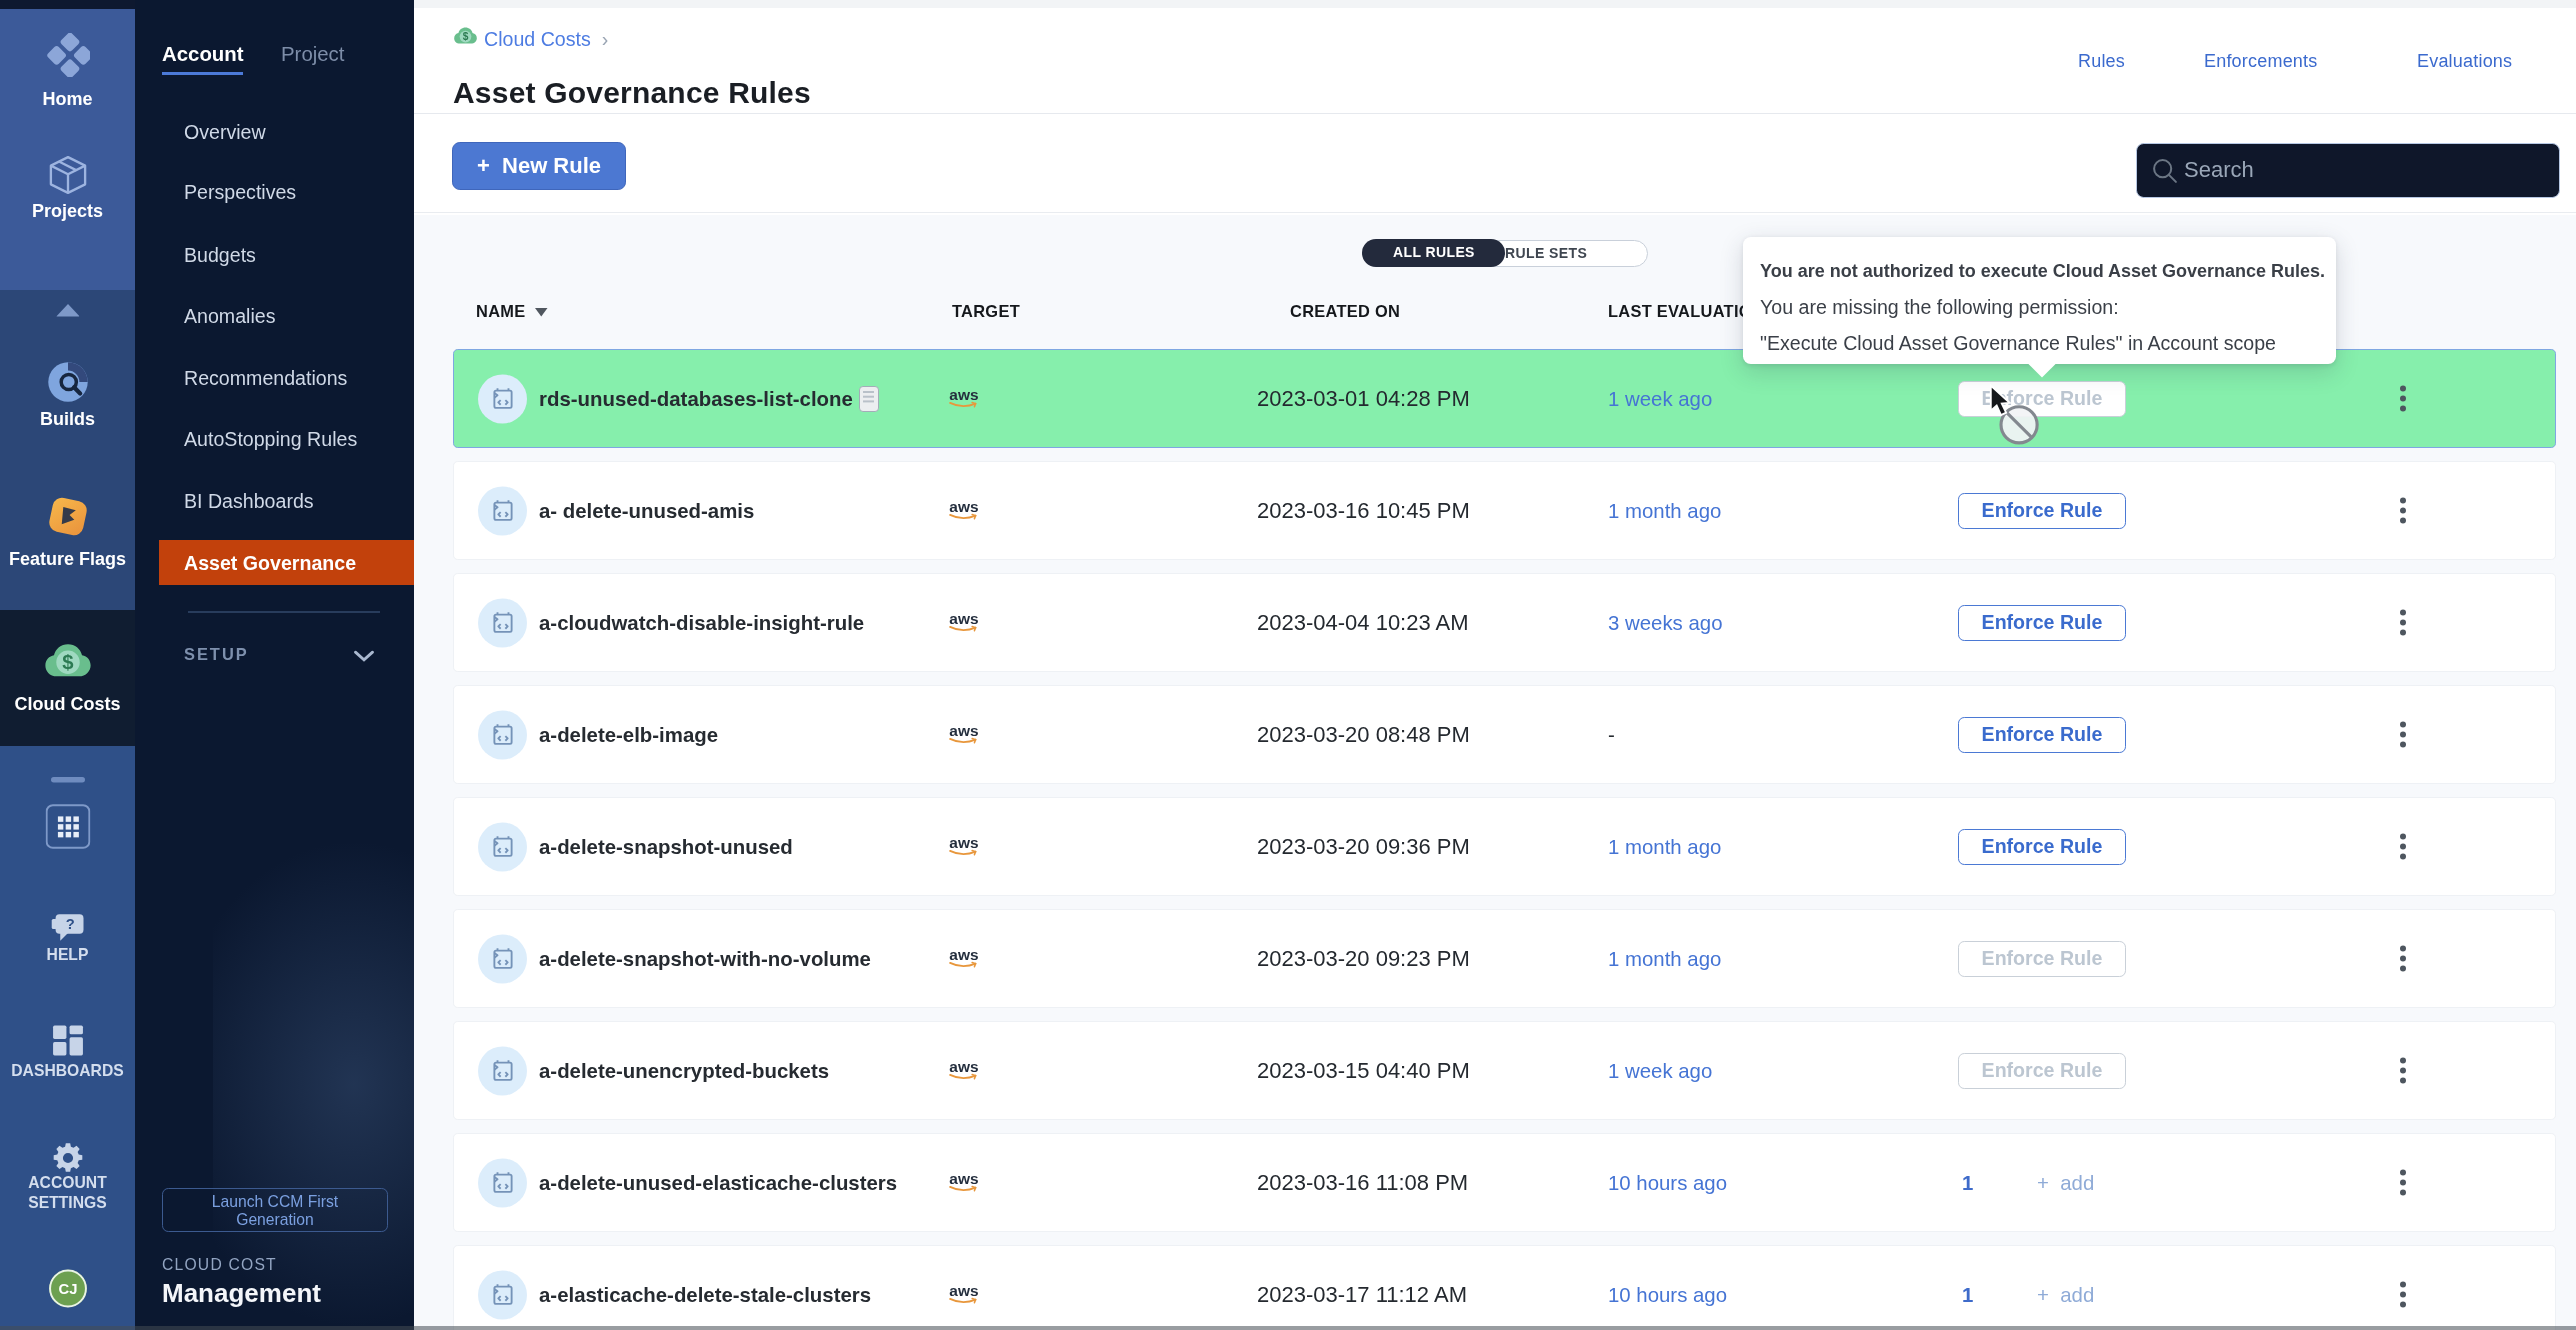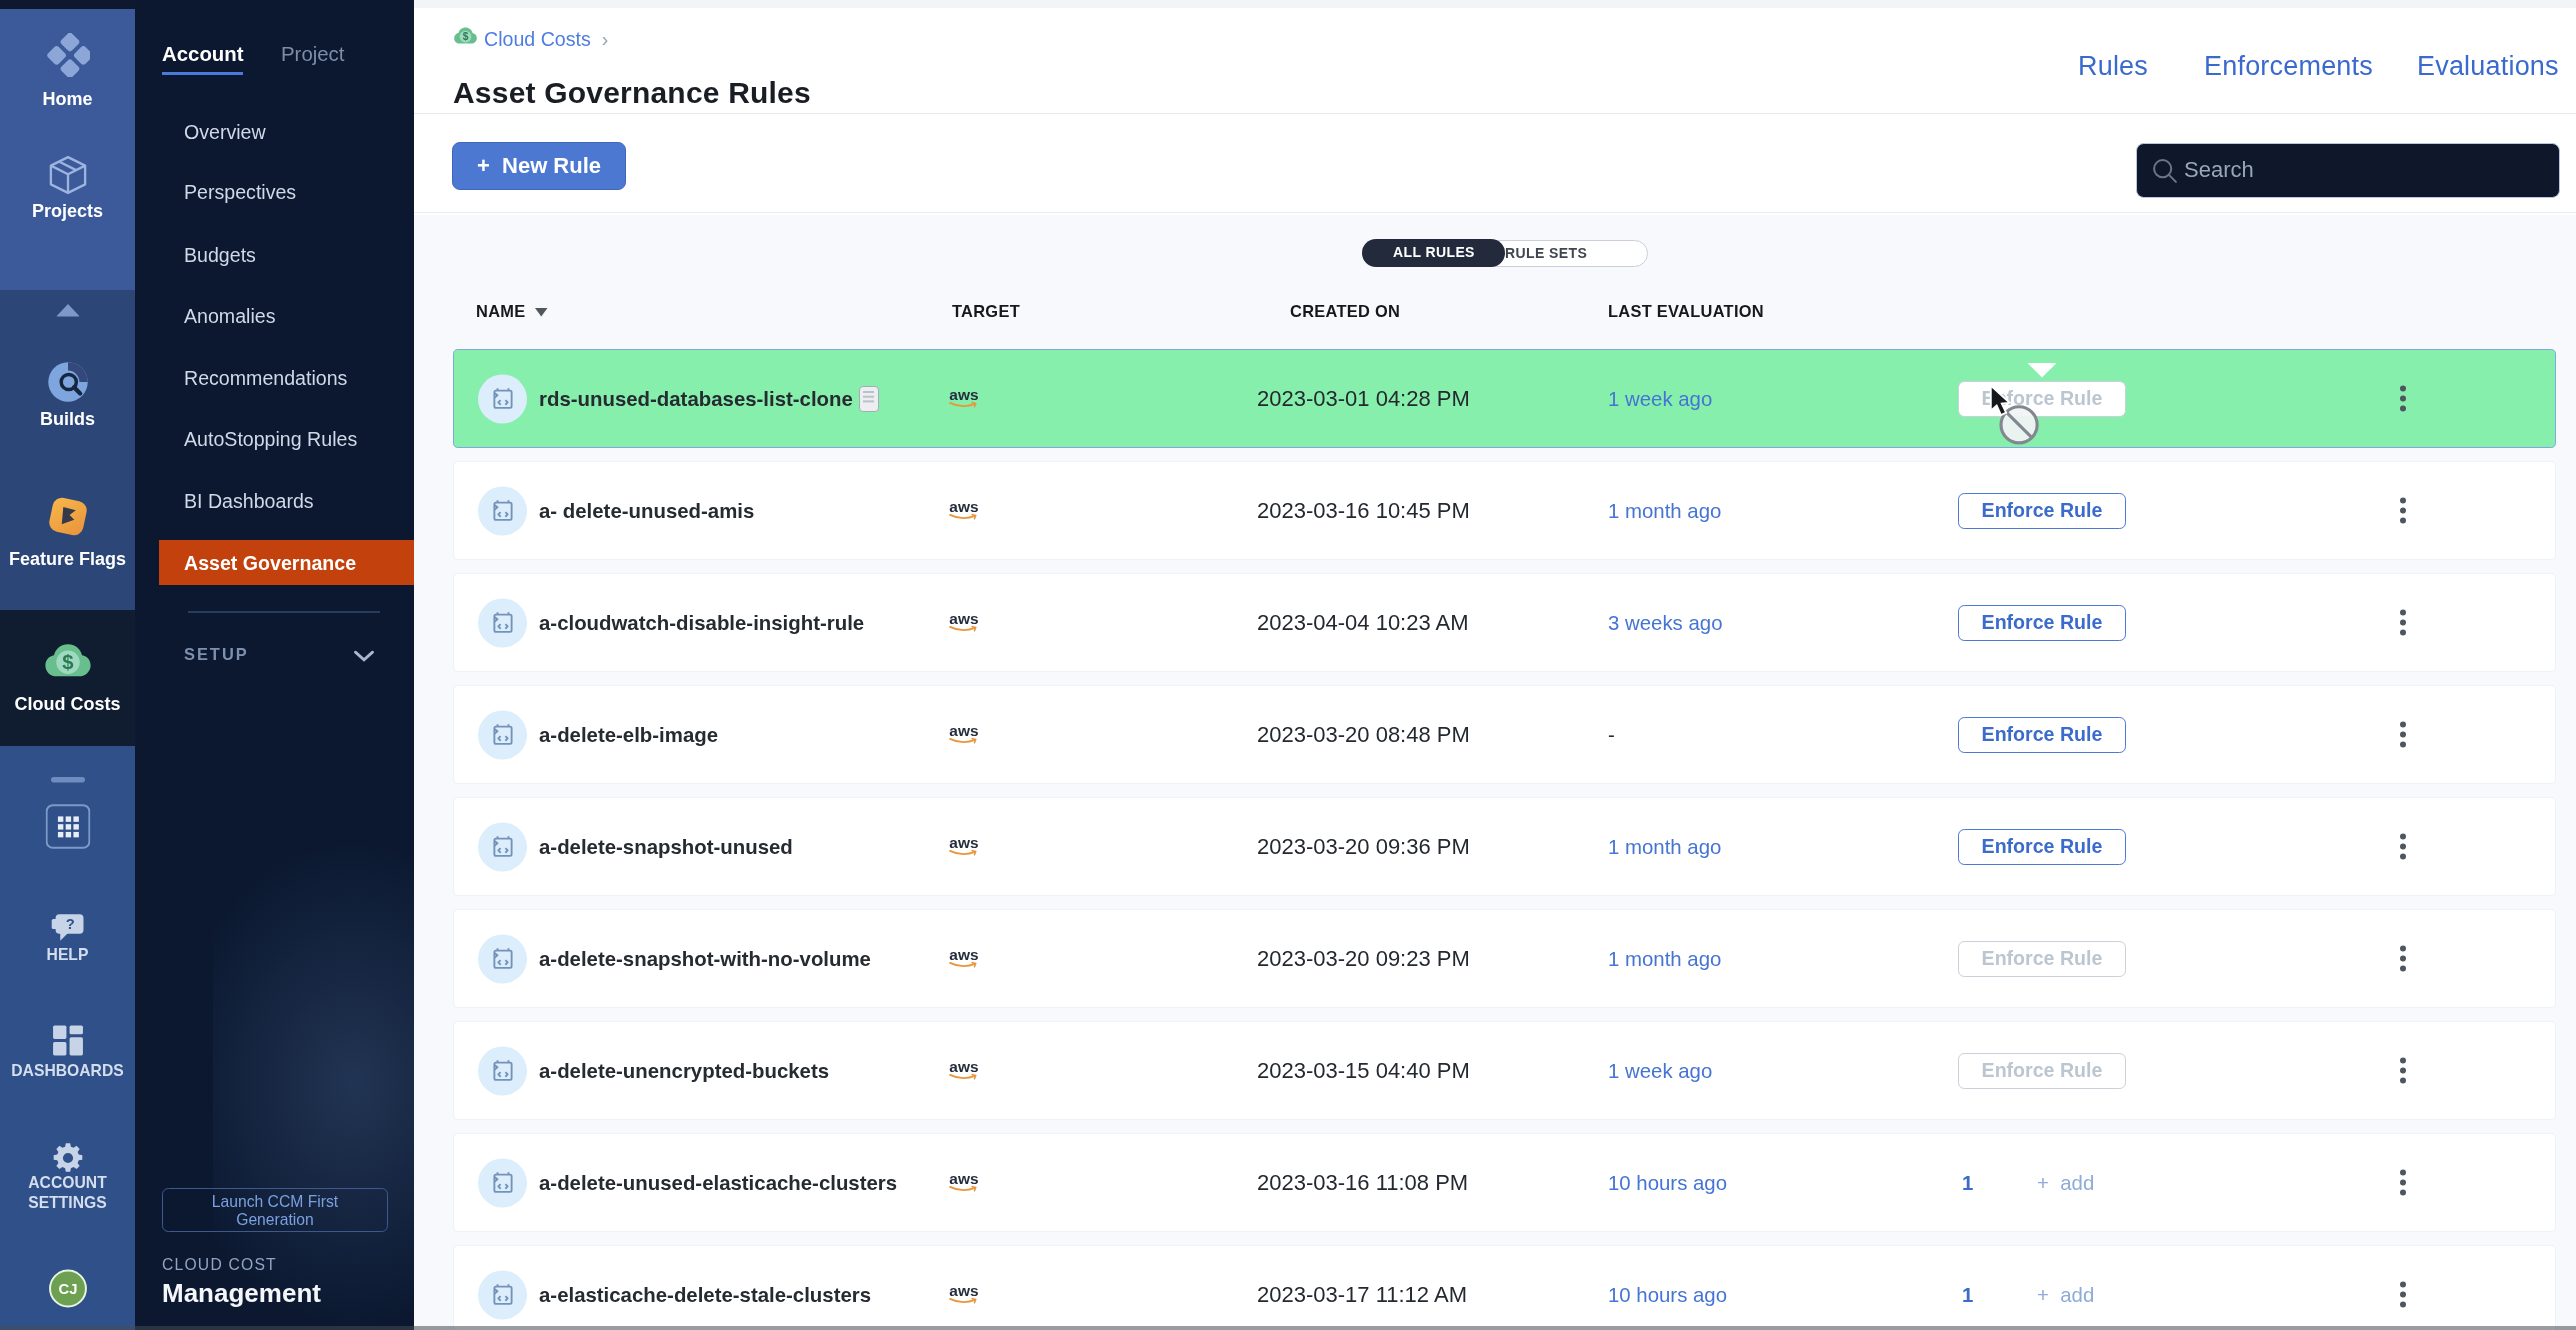--- a/index.html
+++ b/index.html
@@ -28,21 +28,21 @@
 
   
   #main { position:absolute; left:414px; top:0; width:2162px; height:1331px; background:#ffffff; }
   #mn-header { position:absolute; left:0; top:0; width:2162px; height:114px; background:#fff; border-bottom:1.6px solid #e6e9ee; }
   #mn-toolbar { position:absolute; left:0; top:116px; width:2162px; height:97px; background:#fff; border-bottom:1.6px solid #e9ecf0; }
   #mn-content { position:absolute; left:0; top:215px; width:2162px; height:1116px; background:#f7f9fc; }
 
   #bc-ico { position:absolute; left:39px; top:26px; width:25px; height:23.5px; }
   #breadcrumb { position:absolute; left:70px; top:28px; height:22px; font-size:19.6px; color:#4d7ce2; }
   #title { position:absolute; left:39px; top:76px; font-size:30px; font-weight:700; color:#1a1e24; letter-spacing:0.2px; }
-  .toplink { position:absolute; top:51px; font-size:27px; color:#3b6ace; font-weight:500; letter-spacing:0.2px; }
+  .toplink { position:absolute; top:51px; font-size:18px; color:#3b6ace; font-weight:500; letter-spacing:0.2px; }
 
   #newrule { position:absolute; left:38px; top:142px; width:174px; height:48px; background:#4c78d2; border:0.8px solid #3f66bb; border-radius:7.8px; color:#fff; font-weight:700; font-size:22px; text-align:center; line-height:45px; }
   #searchbox { position:absolute; left:1722px; top:143px; width:424px; height:55px; background:#0f172a; border:1.6px solid #b6c7e3; border-radius:7.8px; }
   #searchbox span { position:absolute; left:47px; top:13.3px; font-size:22px; color:#9aa7b8; }
 
   
   #toggle { position:absolute; left:949px; top:240px; width:285px; height:27.4px; border:1.6px solid #c9d0da; border-radius:14px; background:#fff; }
   #tg-left { position:absolute; left:-1.6px; top:-1.6px; width:143px; height:27.4px; background:#232a3c; border-radius:14px; color:#fff; font-weight:700; font-size:14px; text-align:center; line-height:27.4px; letter-spacing:0.4px; }
   #tg-right { position:absolute; left:141px; top:0; width:143px; height:24px; color:#3f4650; font-weight:700; font-size:14px; text-align:left; line-height:24px; letter-spacing:0.4px; }
 
@@ -490,20 +490,25 @@
       <div class="rago">10 hours ago</div>
       <div class="rnum">1</div>
       <div class="radd">+&nbsp; add</div>
       <div class="dots">
           <i></i>
           <i></i>
           <i></i>
         </div>
     </div>
 
+    <div id="tooltip">
+      <div class="tl" style="top:24px; font-weight:600; font-size:18px;">You are not authorized to execute Cloud Asset Governance Rules.</div>
+      <div class="tl" style="top:59px;">You are missing the following permission:</div>
+      <div class="tl" style="top:95px;">"Execute Cloud Asset Governance Rules" in Account scope</div>
+    </div>
     <div id="tt-notch"></div>
 
     <div id="cursor">
       <svg width="63" height="66" viewBox="0 0 80 84">
         <circle cx="42" cy="52" r="23" fill="rgba(242,243,245,0.92)" stroke="#83888f" stroke-width="4"></circle>
         <line x1="26" y1="36" x2="58" y2="68" stroke="#83888f" stroke-width="4"></line>
         <path d="M6 2 L6 34 L13.5 27.5 L19 39.5 L25.5 36.5 L20 25 L30 24 Z" fill="#16181b" stroke="#fff" stroke-width="2.4"></path>
       </svg>
     </div>
   </div>

